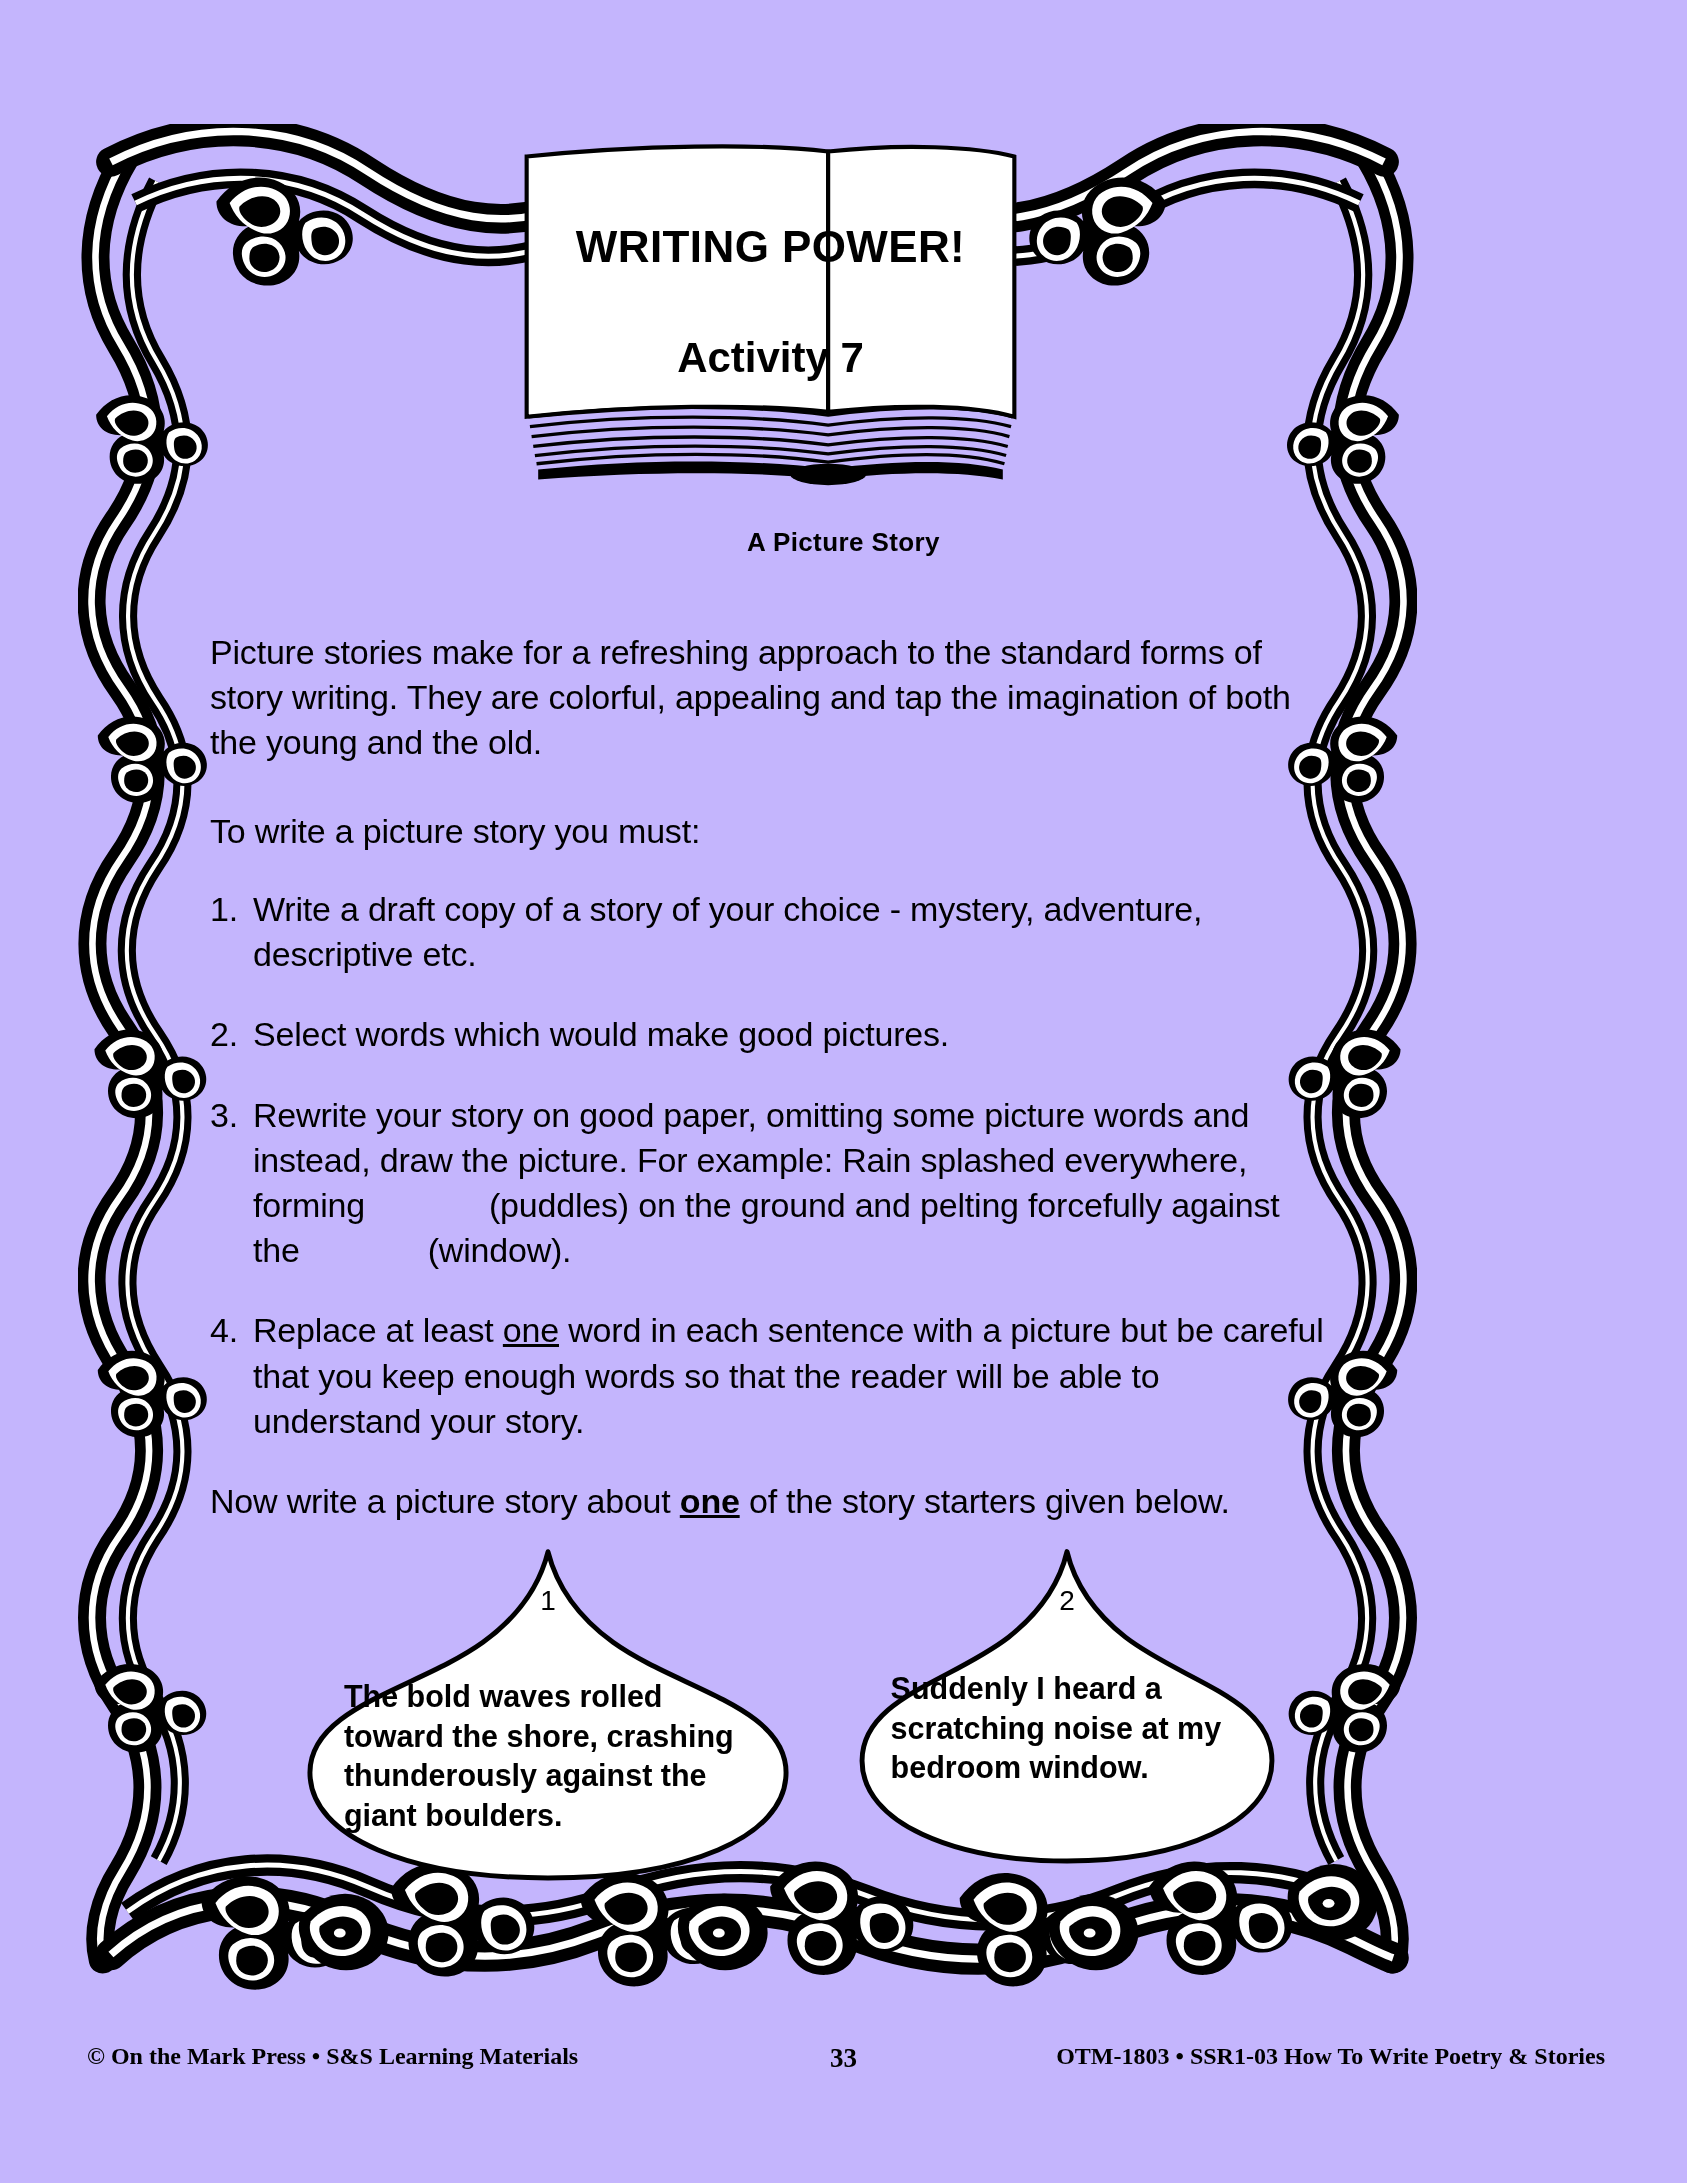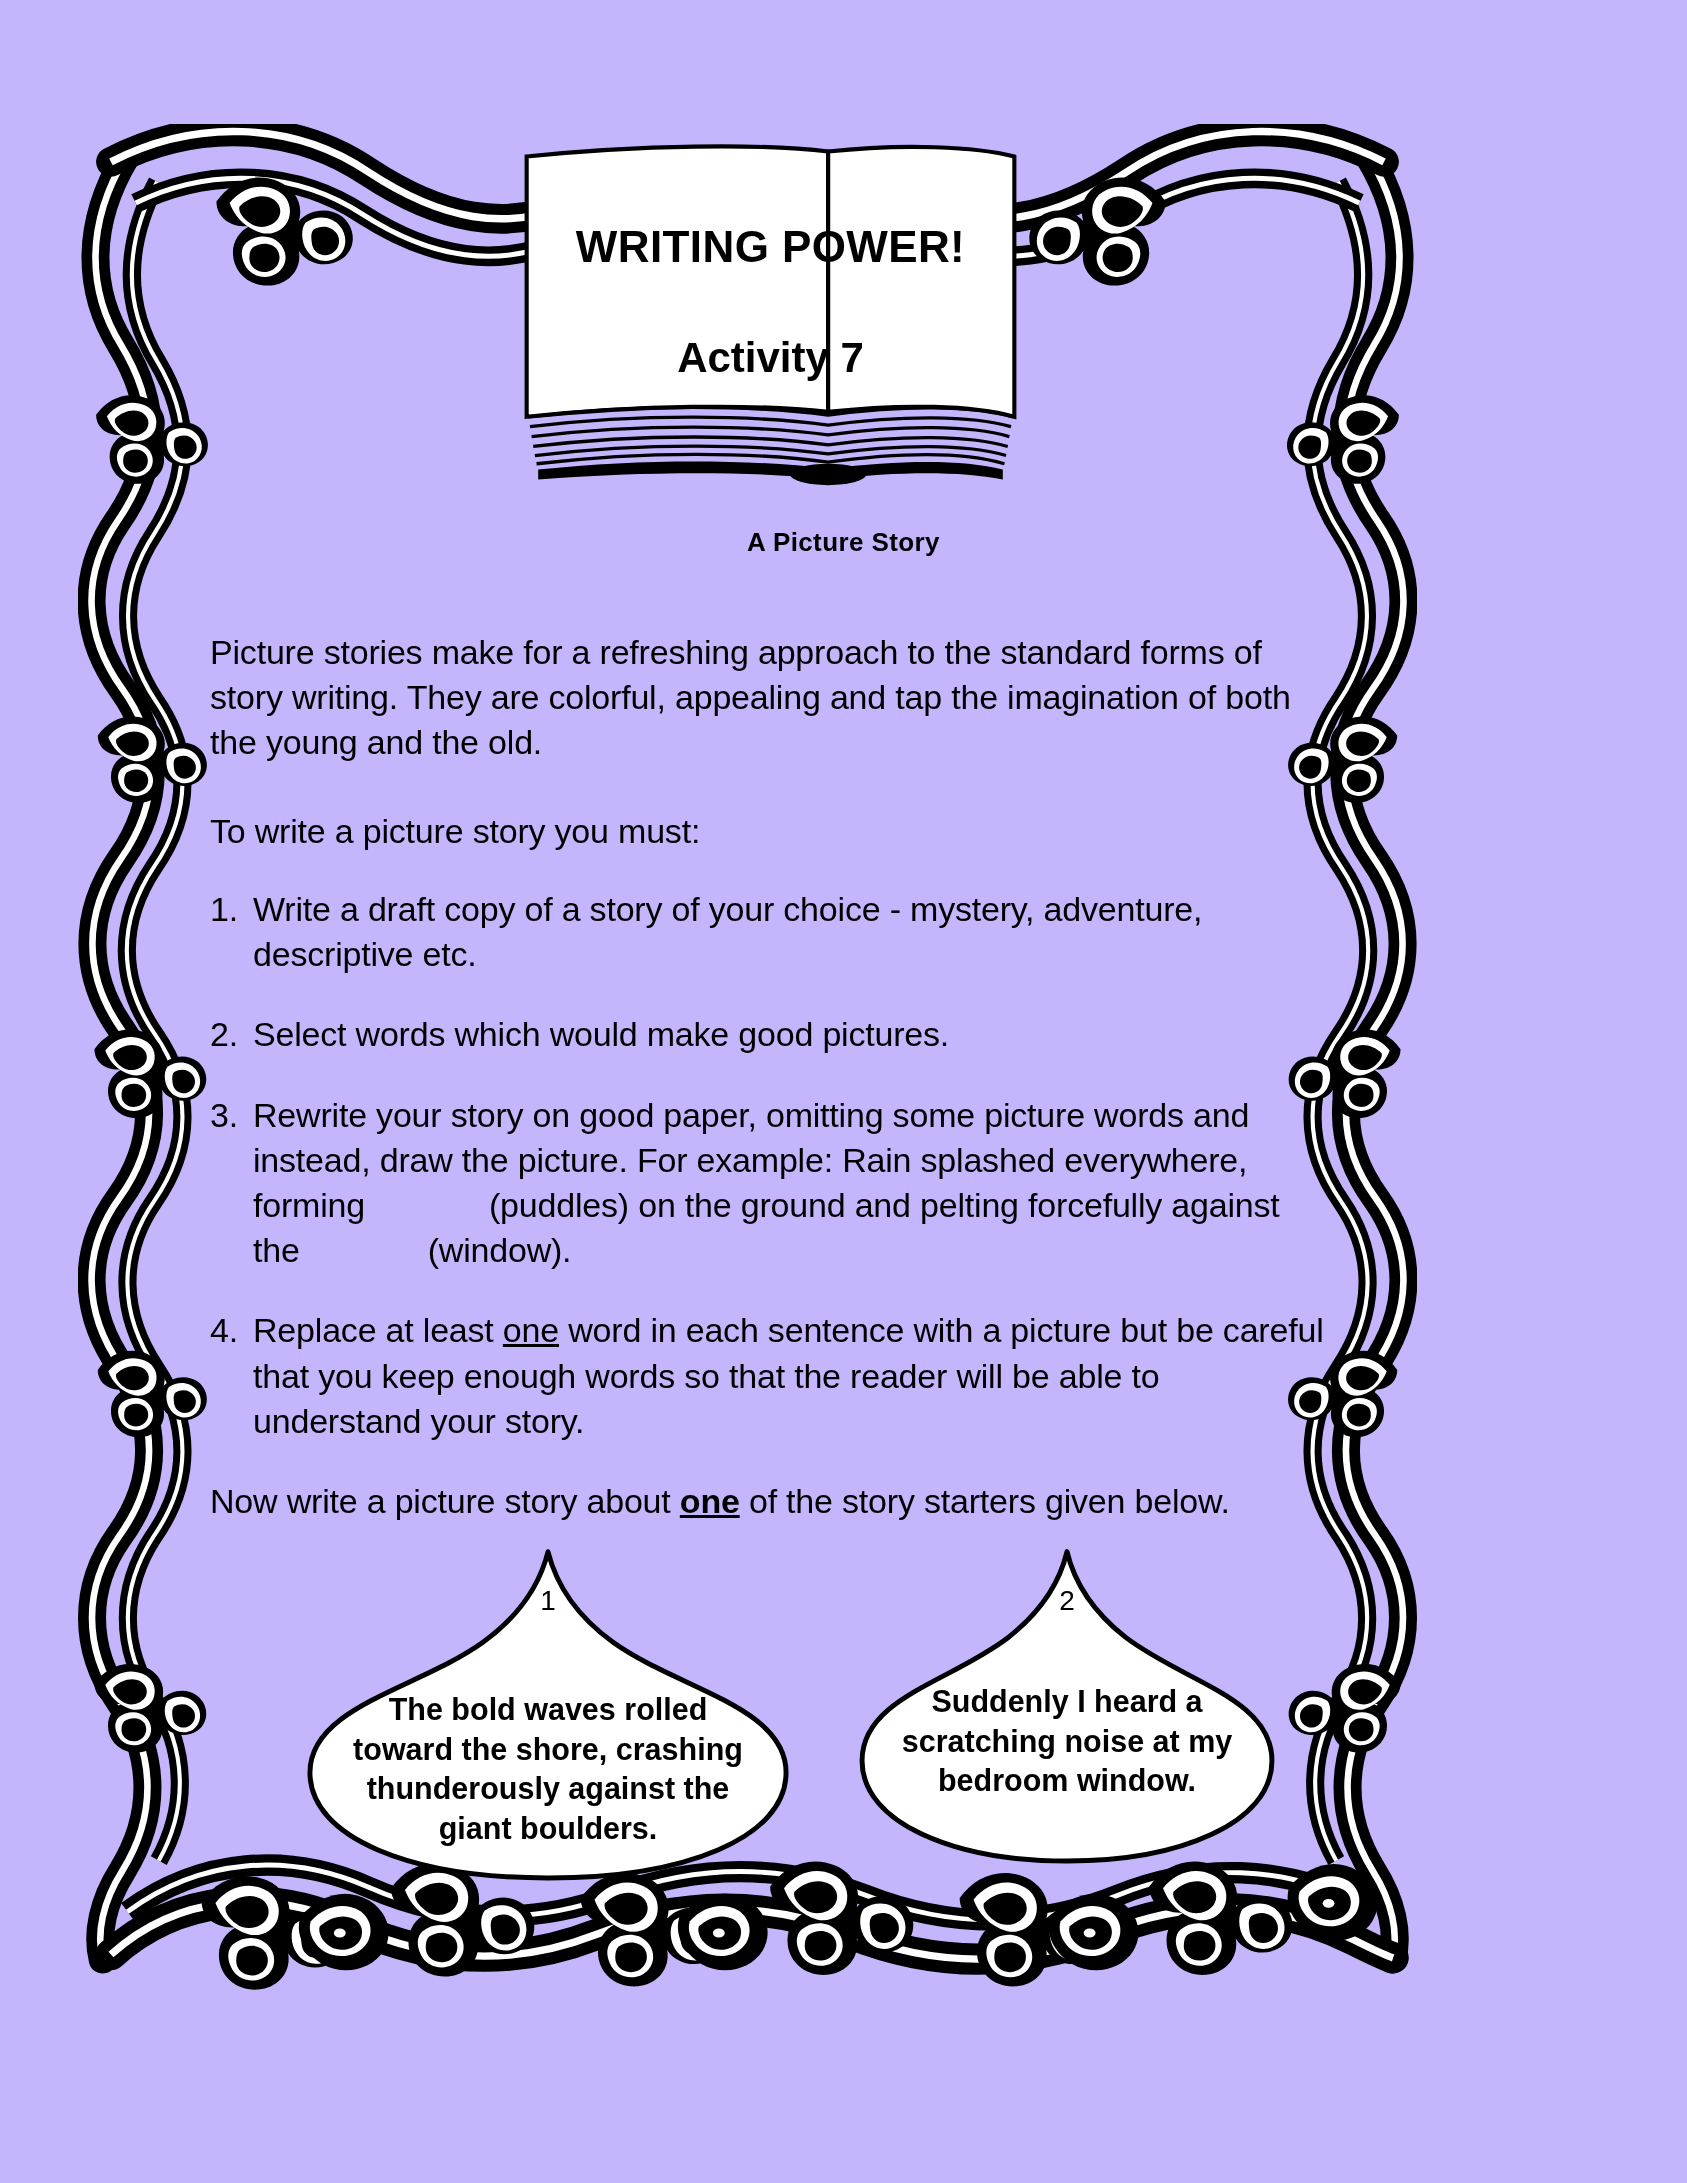--- a/index.html
+++ b/index.html
@@ -127,25 +127,23 @@
     top: 40px;
     left: 0; right: 0;
     text-align: center;
     font-size: 28px;
     font-weight: normal;
   }
   .bubble-text {
     position: absolute;
     left: 8%;
     right: 8%;
-    text-align: center;
     font-size: 30.5px;
     font-weight: bold;
     line-height: 1.30;
-    margin-top: 13px;
   }
 
   #bubble-1 { left: 305px; top: 1545px; width: 486px; height: 338px; }
   #bubble-1 .bubble-text { top: 132px; }
   #bubble-2 { left: 857px; top: 1545px; width: 420px; height: 321px; }
   #bubble-2 .bubble-text { top: 124px; }
 
   
   #footer {
     position: absolute;
@@ -478,15 +476,20 @@
                C396,166 504,186 504,262
                C504,338 392,384 255,384
                C118,384 6,338 6,262
                C6,186 114,166 184,112
                C222,82 246,46 255,8 Z" fill="#fff" stroke="#000" stroke-width="6" stroke-linejoin="round"></path>
     </svg>
     <div class="bubble-num">2</div>
     <div class="bubble-text">Suddenly I heard a scratching noise at my bedroom window.</div>
   </div>
 
+  <div id="footer">
+    <div id="footer-left">© On the Mark Press • S&amp;S Learning Materials</div>
+    <div id="footer-page">33</div>
+    <div id="footer-right">OTM-1803 • SSR1-03 How To Write Poetry &amp; Stories</div>
+  </div>
 
 </div>
 
 
 </body></html>

